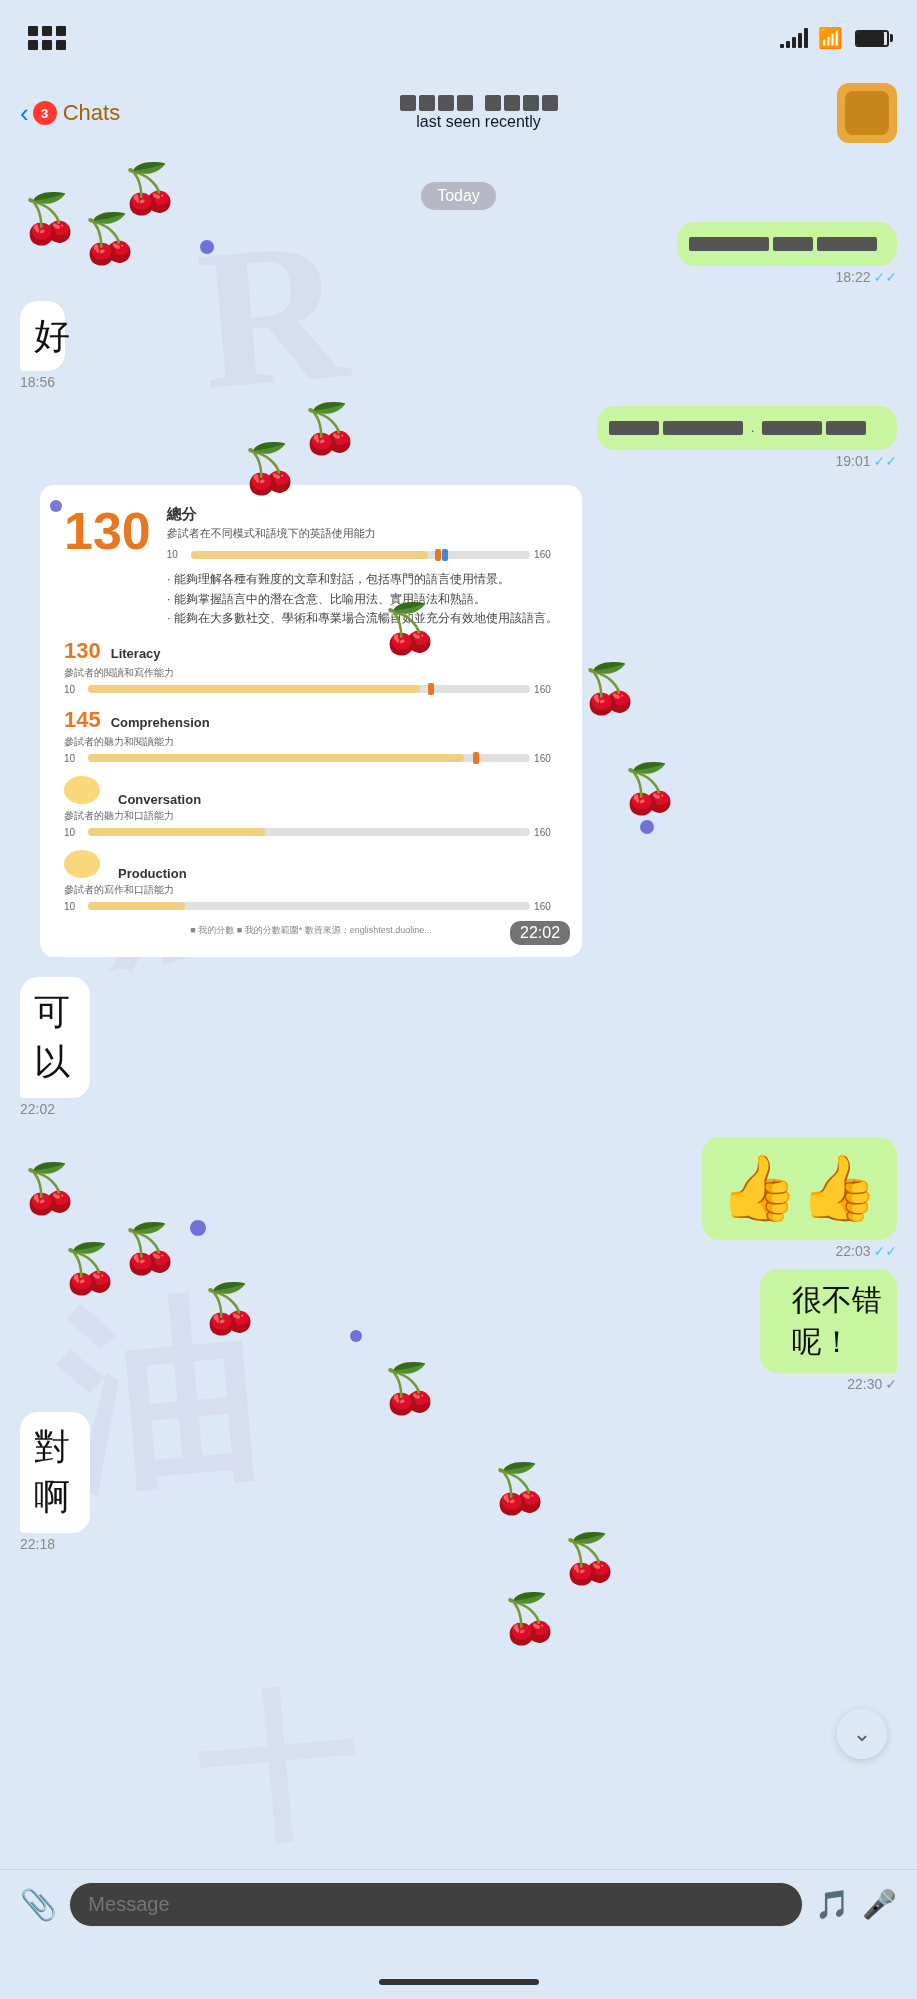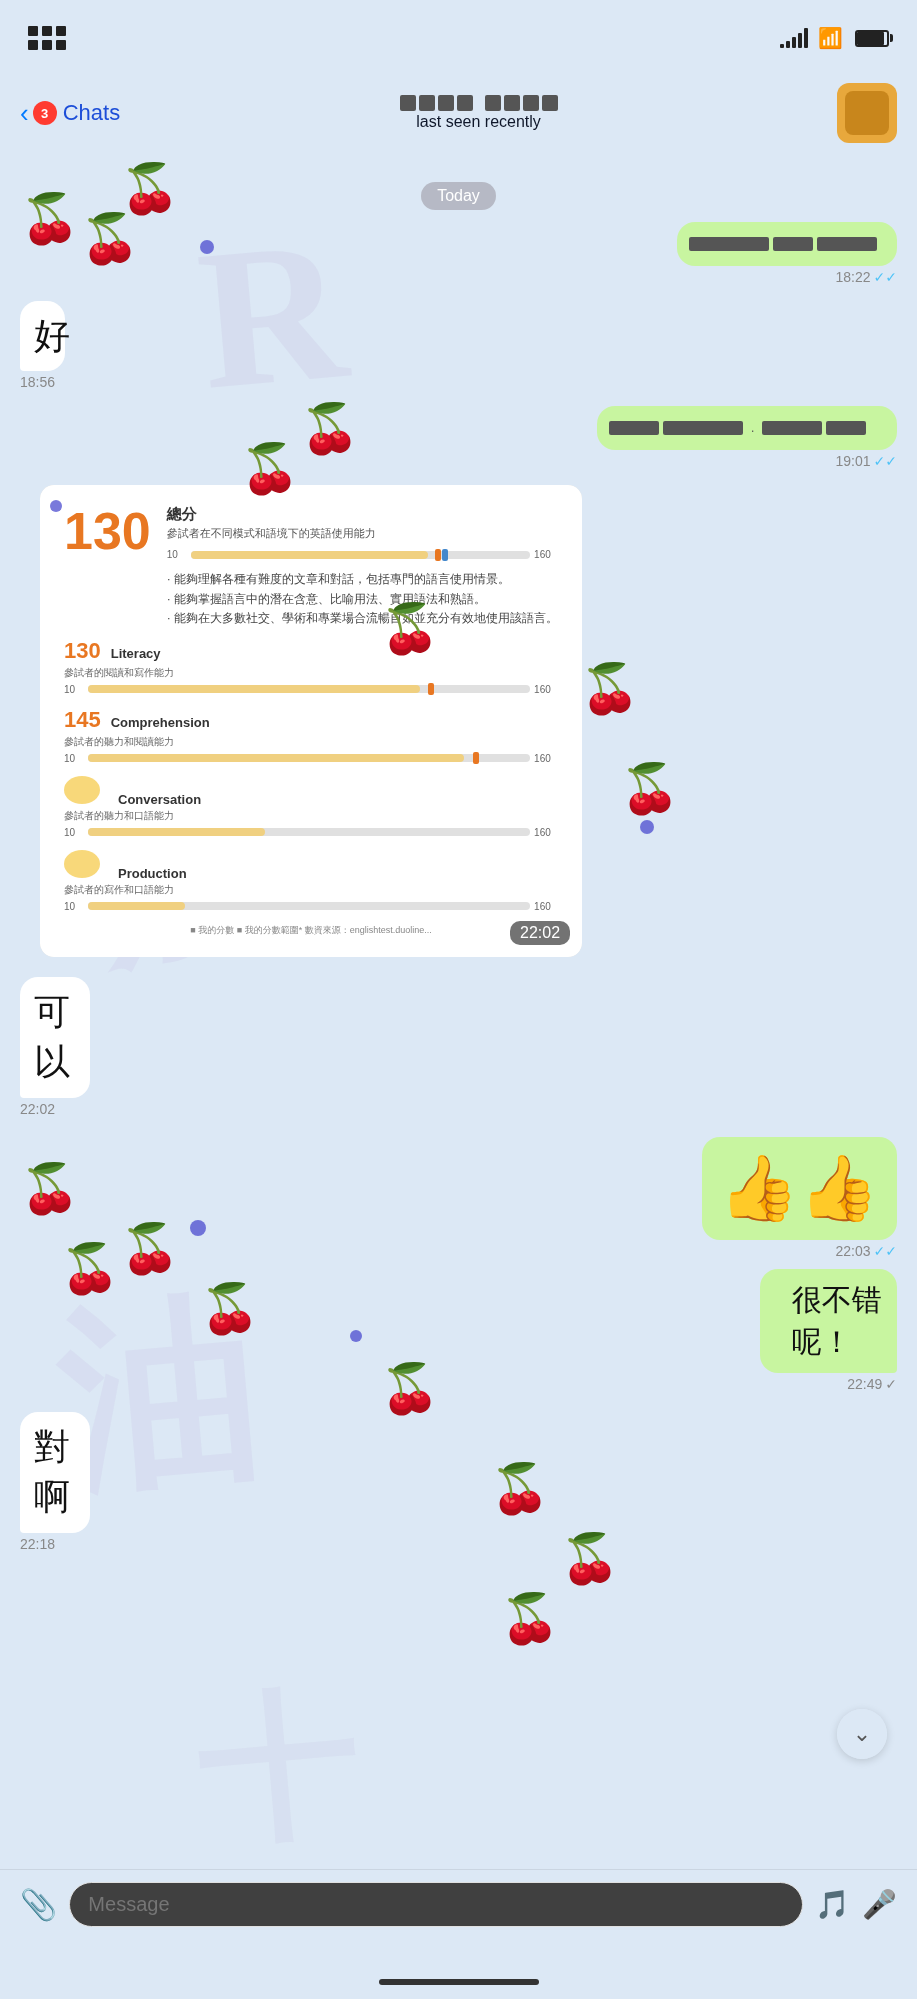--- a/index.html
+++ b/index.html
@@ -431,21 +431,21 @@
     <div class="battery-icon">
       <div class="battery-fill"></div>
     </div>
   </div>
 </div>
 
 <div class="nav-bar">
   <div class="nav-back">
     <span style="font-size:26px;color:#007aff;">‹</span>
     <div class="badge">3</div>
-    <span style="color:#1d4ed8;font-size:22px;font-weight:400;">Chats</span>
+    <span style="color:#a16207;font-size:22px;font-weight:400;">Chats</span>
   </div>
   <div class="nav-center">
     <div class="nav-name">
       <div class="blurred-name">
         <span class="blur-block"></span>
           <span class="blur-block"></span>
           <span class="blur-block"></span>
           <span class="blur-block"></span>
         <span style="margin:0 3px;"></span>
         <span class="blur-block"></span>
@@ -663,21 +663,21 @@
       </div>
     </div>
   </div>
 
   <div class="msg-row outgoing" style="margin-top:10px;">
     <div style="display:flex;flex-direction:column;align-items:flex-end;gap:3px;">
       <div class="bubble outgoing-bubble" style="font-size:30px;font-weight:500;padding-left:32px;">
         <span>很不错呢！</span>
       </div>
       <div class="time-row">
-        <span>22:49</span>
+        <span>22:30</span>
         <span class="msg-tick sent">✓</span>
       </div>
     </div>
   </div>
 
   <div class="msg-row incoming" style="margin-top:20px;">
     <div style="display:flex;flex-direction:column;align-items:flex-start;gap:3px;">
       <div class="bubble incoming-bubble" style="font-size:36px;">
         <span>對啊</span>
       </div>

